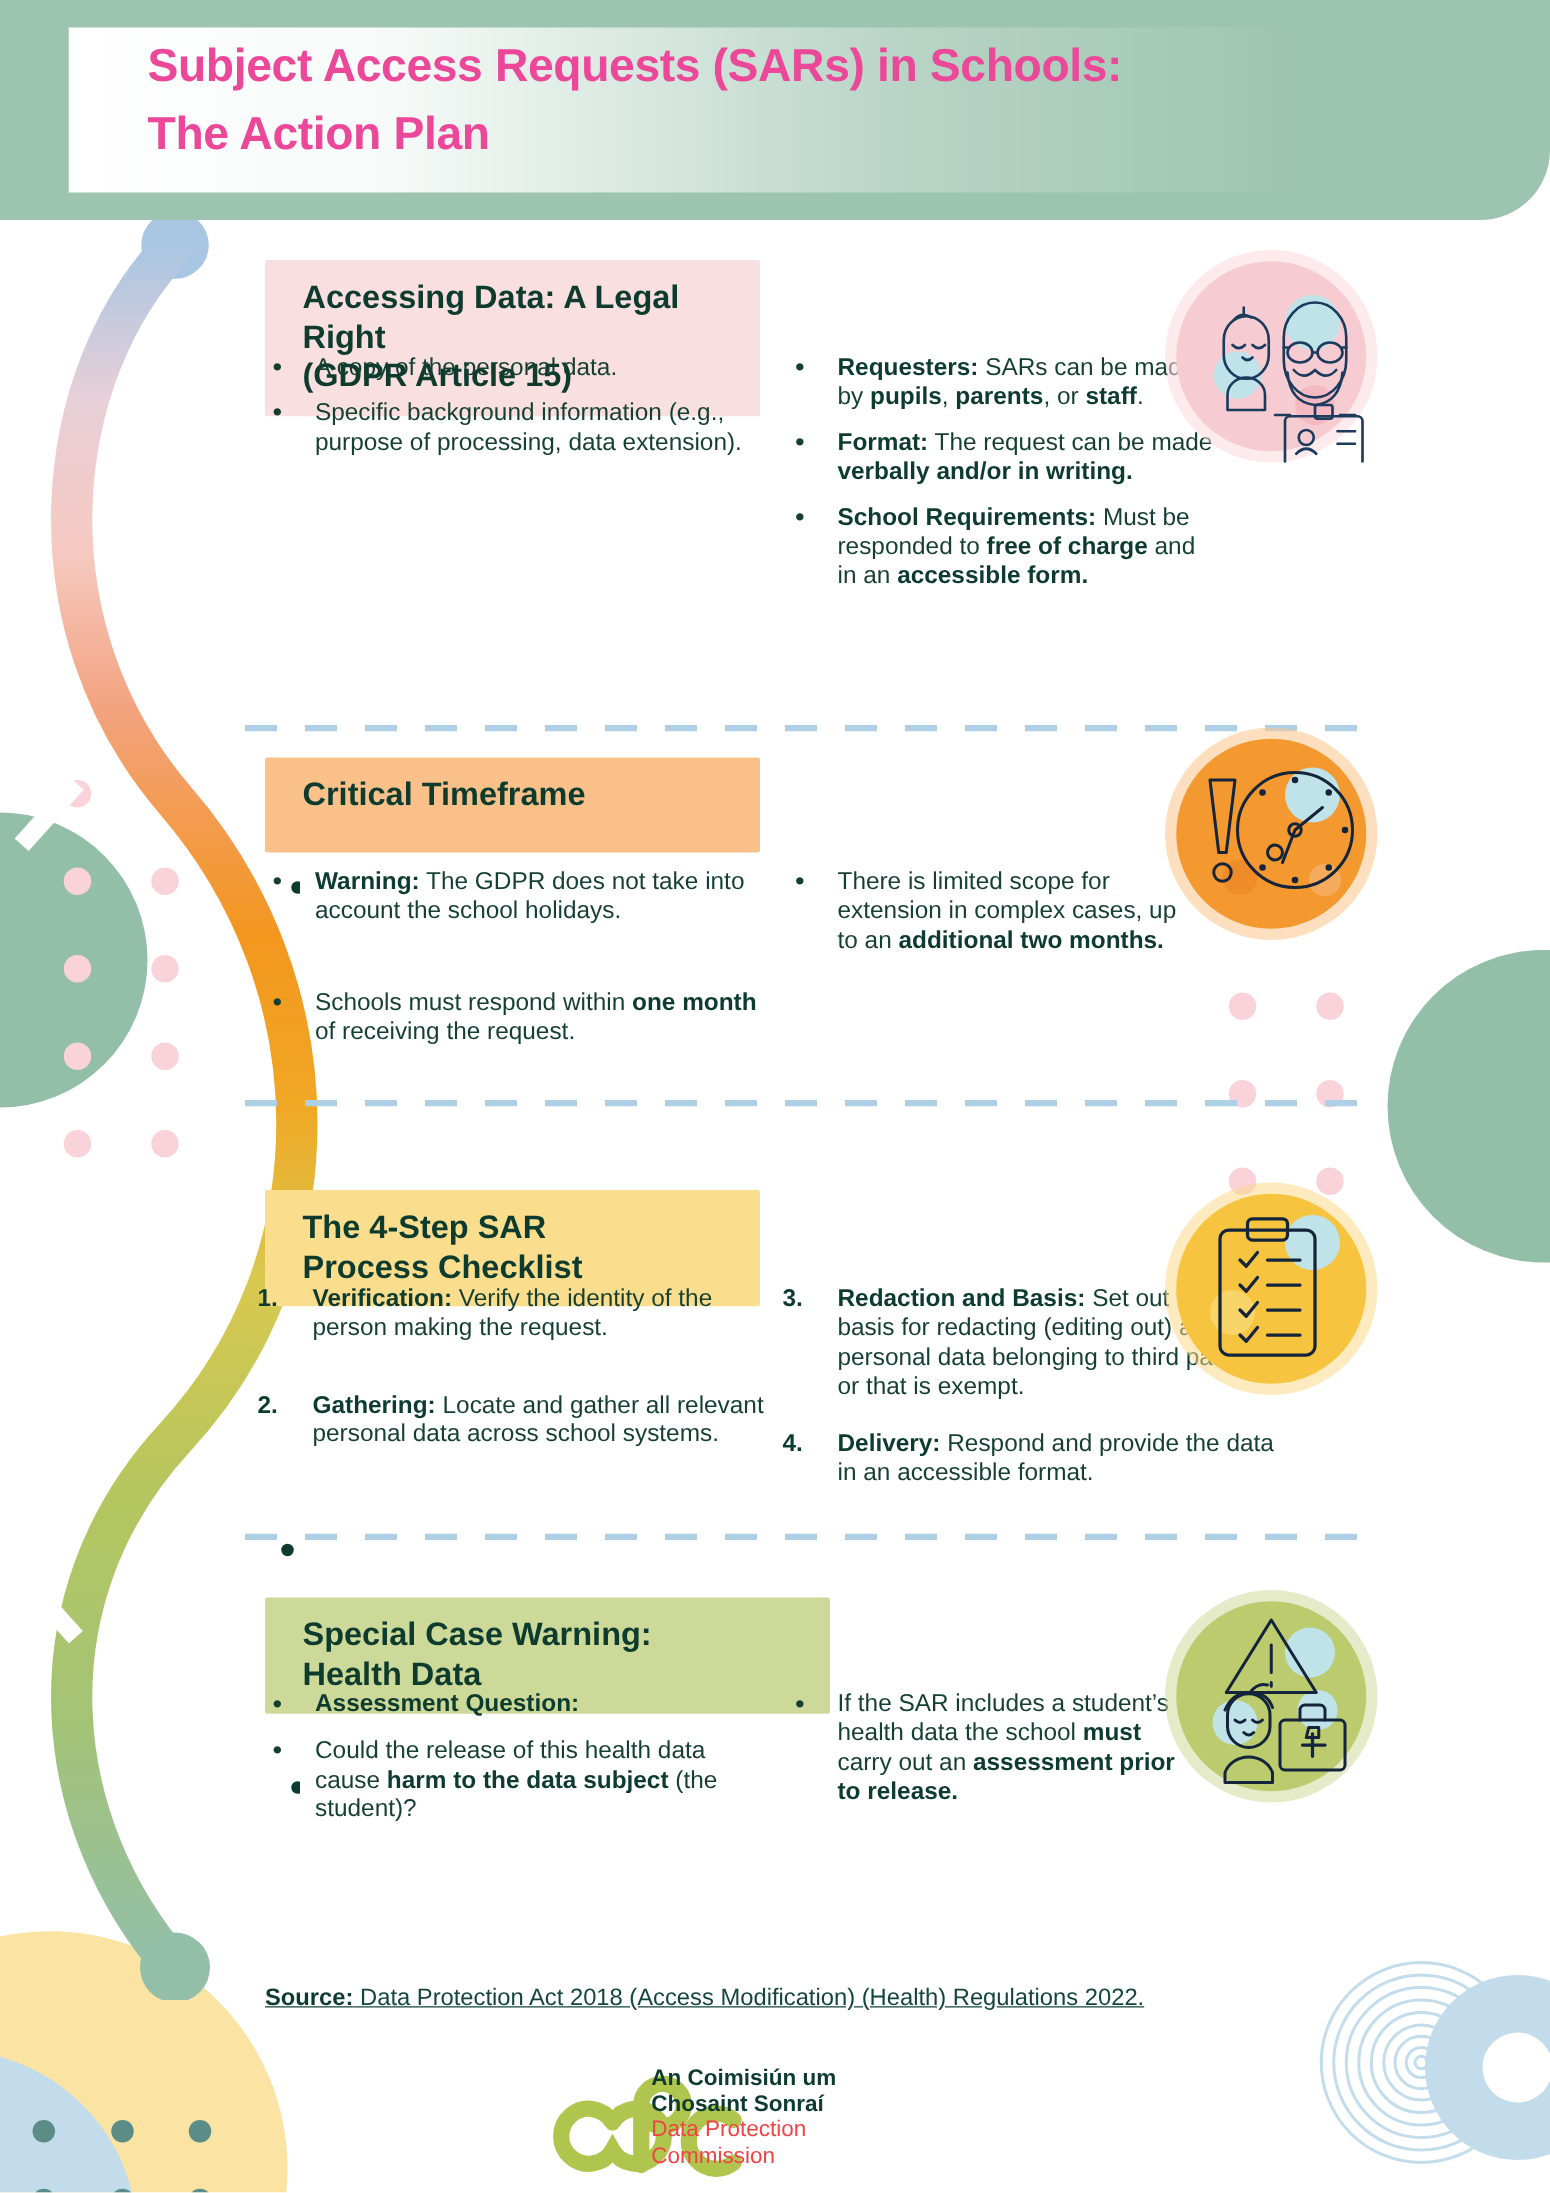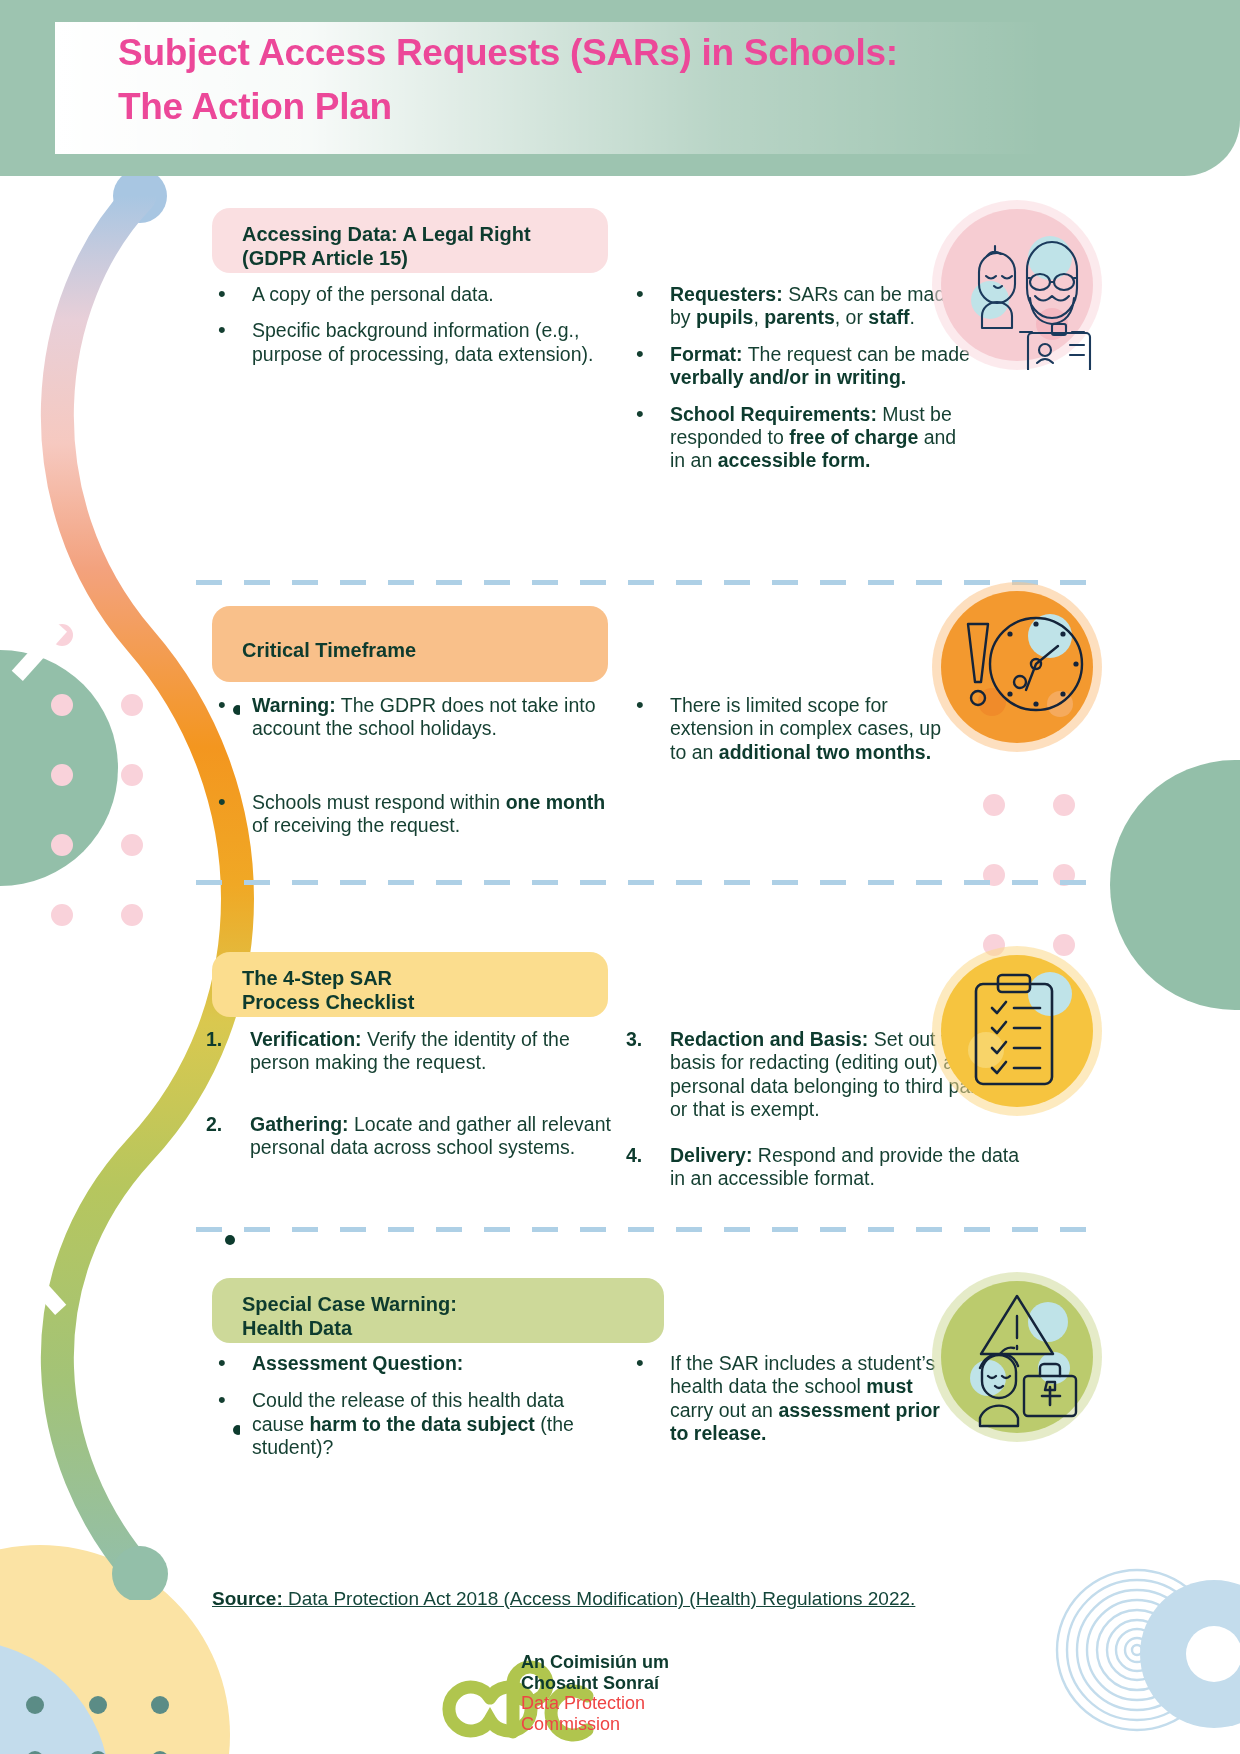--- a/index.html
+++ b/index.html
@@ -38,23 +38,23 @@
     background:linear-gradient(to right, #ffffff 0%, rgba(255,255,255,0.92) 22%, rgba(255,255,255,0.28) 58%, rgba(255,255,255,0.0) 86%);
   }
   .header-title {
     position:absolute; left:118px; top:26px; width:1000px;
     color:#ec4899; font-weight:bold; font-size:37px; line-height:1.45;
     letter-spacing:-0.3px;
   }
   .header-title .l2 { display:block; }
   .chip {
     position:absolute;
-    border-radius:18px;
-    padding:14px 22px 2px 30px;
-    color:#0d3b2e; font-weight:bold; font-size:20px; line-height:1.22;
+    border-radius:2px;
+    padding:14px 22px 16px 30px;
+    color:#0d3b2e; font-weight:bold; font-size:26px; line-height:1.22;
   }
   .col {
     position:absolute;
     color:#143f31; font-size:19.5px; line-height:1.22;
   }
   .col p { margin-bottom:11px; }
   ul.bl, ol.bl { list-style:none; }
   ul.bl li, ol.bl li {
     position:relative; padding-left:40px; margin-bottom:13px; line-height:1.2;
   }
@@ -232,21 +232,21 @@
         <rect x="96" y="133" width="62" height="40" rx="4"></rect>
         <rect x="120" y="124" width="14" height="11" rx="2"></rect>
         <circle cx="113" cy="150" r="6"></circle>
         <path d="M105 163 q8 -8 16 0 M138 145 h14 M138 155 h14"></path>
       </g>
     </svg>
   </div>
 
   <div class="divider" style="left:196px; top:580px;"></div>
 
-  <div class="chip" style="left:212px; top:606px; width:396px; height:76px; background:#f9c08a; display:flex; align-items:center;">
+  <div class="chip" style="left:212px; top:606px; width:396px; height:76px; background:#f9c08a; display:flex; align-items:flex-start;">
     <span>Critical Timeframe</span>
   </div>
 
   <div class="col" style="left:212px; top:694px; width:400px;">
     <ul class="bl">
       <li style="margin-bottom:50px"><b>Warning:</b> The GDPR does not take into account the school holidays.</li>
       <li>Schools must respond within <b>one month</b> of receiving the request.</li>
     </ul>
   </div>
 

